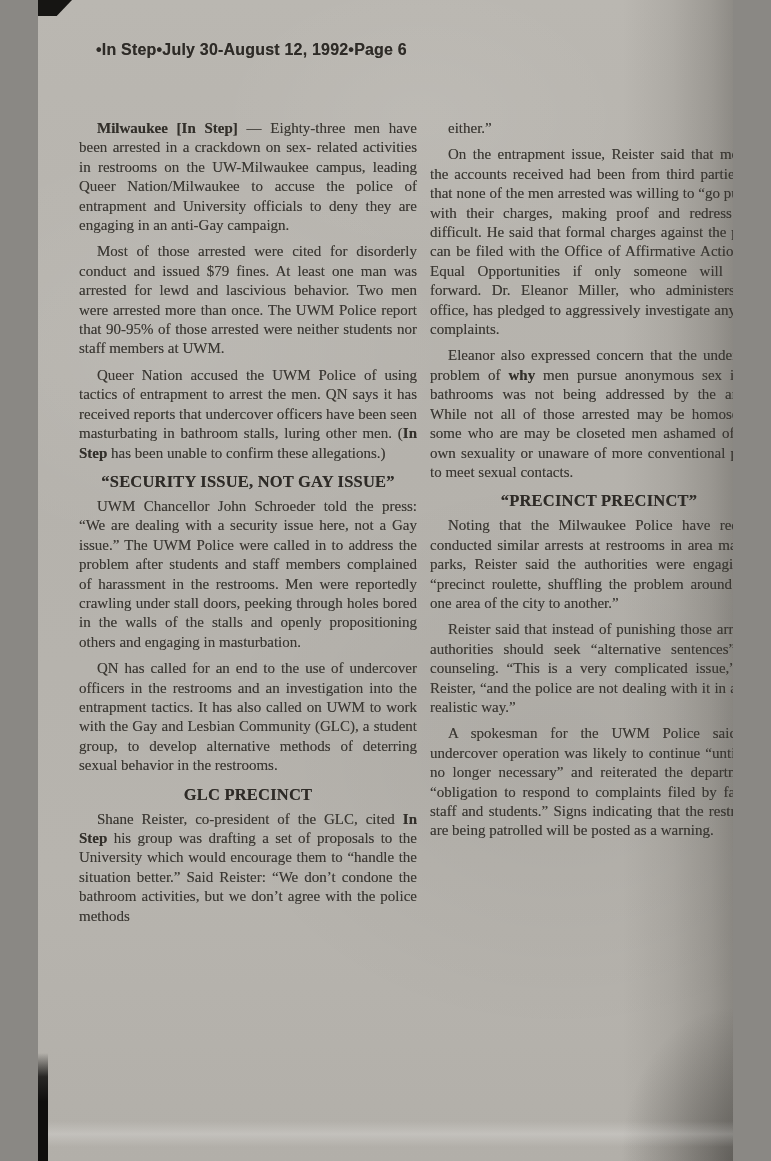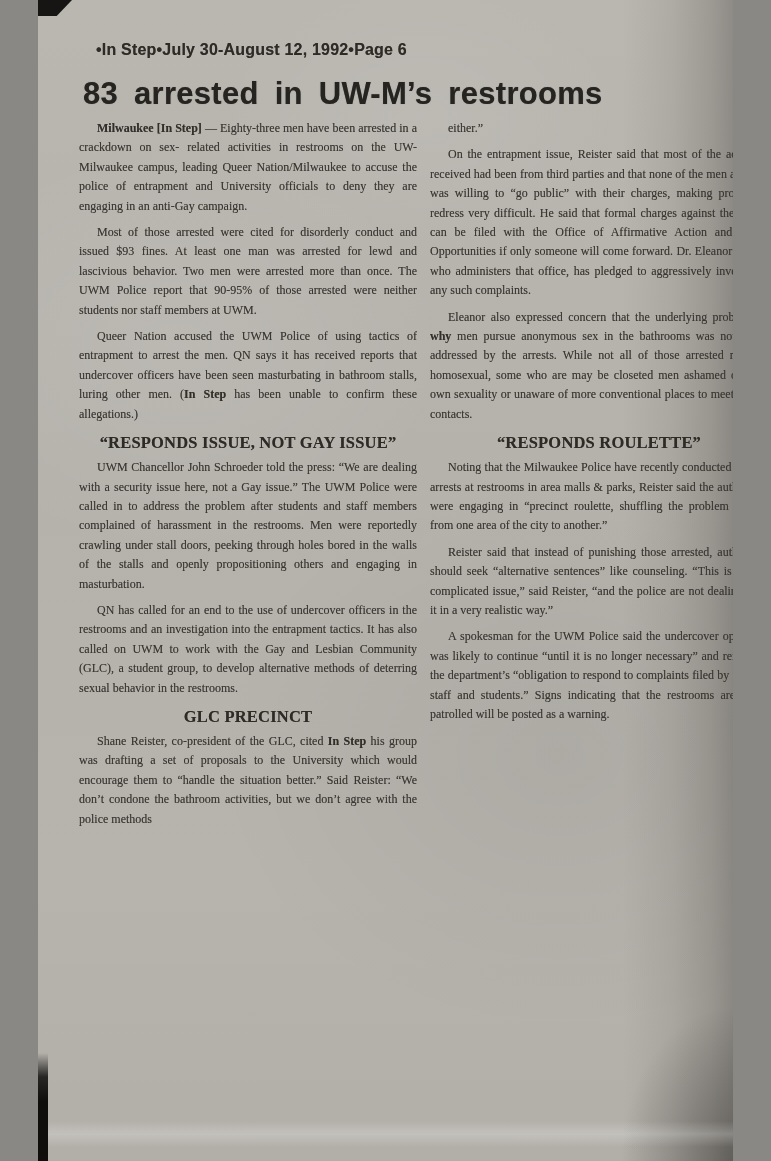--- a/index.html
+++ b/index.html
@@ -68,21 +68,21 @@
   
   .columns {
     position: absolute; top: 119px; left: 41px;
     width: 690px;
     display: flex;
     gap: 13px;
   }
   .col { width: 338px; }
   .col p {
     margin: 0 0 7px 0;
-    font-size: 12px;
+    font-size: 15px;
     line-height: 19.4px;
     text-align: justify;
     text-indent: 18px;
     text-shadow: 0 0 0.5px rgba(58,55,50,0.5);
   }
   .col p.continuation { text-indent: 0; margin-left: 18px; }
   .col h3 {
     margin: 9px 0 5px 0;
     font-size: 16.5px;
     text-align: center;
@@ -97,39 +97,38 @@
 
 <div class="page">
 
   <div class="corner-mark"></div>
   <div class="right-shadow"></div>
   <div class="bottomright-shadow"></div>
   <div class="bottom-band"></div>
   <div class="leftedge-strip"></div>
 
   <div class="masthead">•In Step•July 30-August 12, 1992•Page 6</div>
-  <h1 class="headline">83 arrested in UW-M’s restrooms</h1>
 
   <div class="columns">
 
     <div class="col">
       <p><strong>Milwaukee [In Step]</strong><span> — Eighty-three men have been arrested in a crackdown on sex- related activities in restrooms on the UW-Milwaukee campus, leading Queer Nation/Milwaukee to accuse the police of entrapment and University officials to deny they are engaging in an anti-Gay campaign.</span></p>
-      <p>Most of those arrested were cited for disorderly conduct and issued $93 fines. At least one man was arrested for lewd and lascivious behavior. Two men were arrested more than once. The UWM Police report that 90-95% of those arrested were neither students nor staff members at UWM.</p>
+      <p>Most of those arrested were cited for disorderly conduct and issued $79 fines. At least one man was arrested for lewd and lascivious behavior. Two men were arrested more than once. The UWM Police report that 90-95% of those arrested were neither students nor staff members at UWM.</p>
       <p><span>Queer Nation accused the UWM Police of using tactics of entrapment to arrest the men. QN says it has received reports that undercover officers have been seen masturbating in bathroom stalls, luring other men. (</span><strong>In Step</strong><span> has been unable to confirm these allegations.)</span></p>
-      <h3>“RESPONDS ISSUE, NOT GAY ISSUE”</h3>
+      <h3>“SECURITY ISSUE, NOT GAY ISSUE”</h3>
       <p>UWM Chancellor John Schroeder told the press: “We are dealing with a security issue here, not a Gay issue.” The UWM Police were called in to address the problem after students and staff members complained of harassment in the restrooms. Men were reportedly crawling under stall doors, peeking through holes bored in the walls of the stalls and openly propositioning others and engaging in masturbation.</p>
       <p>QN has called for an end to the use of undercover officers in the restrooms and an investigation into the entrapment tactics. It has also called on UWM to work with the Gay and Lesbian Community (GLC), a student group, to develop alternative methods of deterring sexual behavior in the restrooms.</p>
       <h3>GLC PRECINCT</h3>
       <p><span>Shane Reister, co-president of the GLC, cited </span><strong>In Step</strong><span> his group was drafting a set of proposals to the University which would encourage them to “handle the situation better.” Said Reister: “We don’t condone the bathroom activities, but we don’t agree with the police methods</span></p>
     </div>
 
     <div class="col">
       <p class="continuation">either.”</p>
       <p>On the entrapment issue, Reister said that most of the accounts received had been from third parties and that none of the men arrested was willing to “go public” with their charges, making proof and redress very difficult. He said that formal charges against the police can be filed with the Office of Affirmative Action and Equal Opportunities if only someone will come forward. Dr. Eleanor Miller, who administers that office, has pledged to aggressively investigate any such complaints.</p>
       <p><span>Eleanor also expressed concern that the underlying problem of </span><strong>why</strong><span> men pursue anonymous sex in the bathrooms was not being addressed by the arrests. While not all of those arrested may be homosexual, some who are may be closeted men ashamed of their own sexuality or unaware of more conventional places to meet sexual contacts.</span></p>
-      <h3>“RESPONDS ROULETTE”</h3>
+      <h3>“PRECINCT PRECINCT”</h3>
       <p>Noting that the Milwaukee Police have recently conducted similar arrests at restrooms in area malls &amp; parks, Reister said the authorities were engaging in “precinct roulette, shuffling the problem around from one area of the city to another.”</p>
       <p>Reister said that instead of punishing those arrested, authorities should seek “alternative sentences” like counseling. “This is a very complicated issue,” said Reister, “and the police are not dealing with it in a very realistic way.”</p>
       <p>A spokesman for the UWM Police said the undercover operation was likely to continue “until it is no longer necessary” and reiterated the department’s “obligation to respond to complaints filed by faculty, staff and students.” Signs indicating that the restrooms are being patrolled will be posted as a warning.</p>
     </div>
 
   </div>
 </div>
 
 </body></html>

